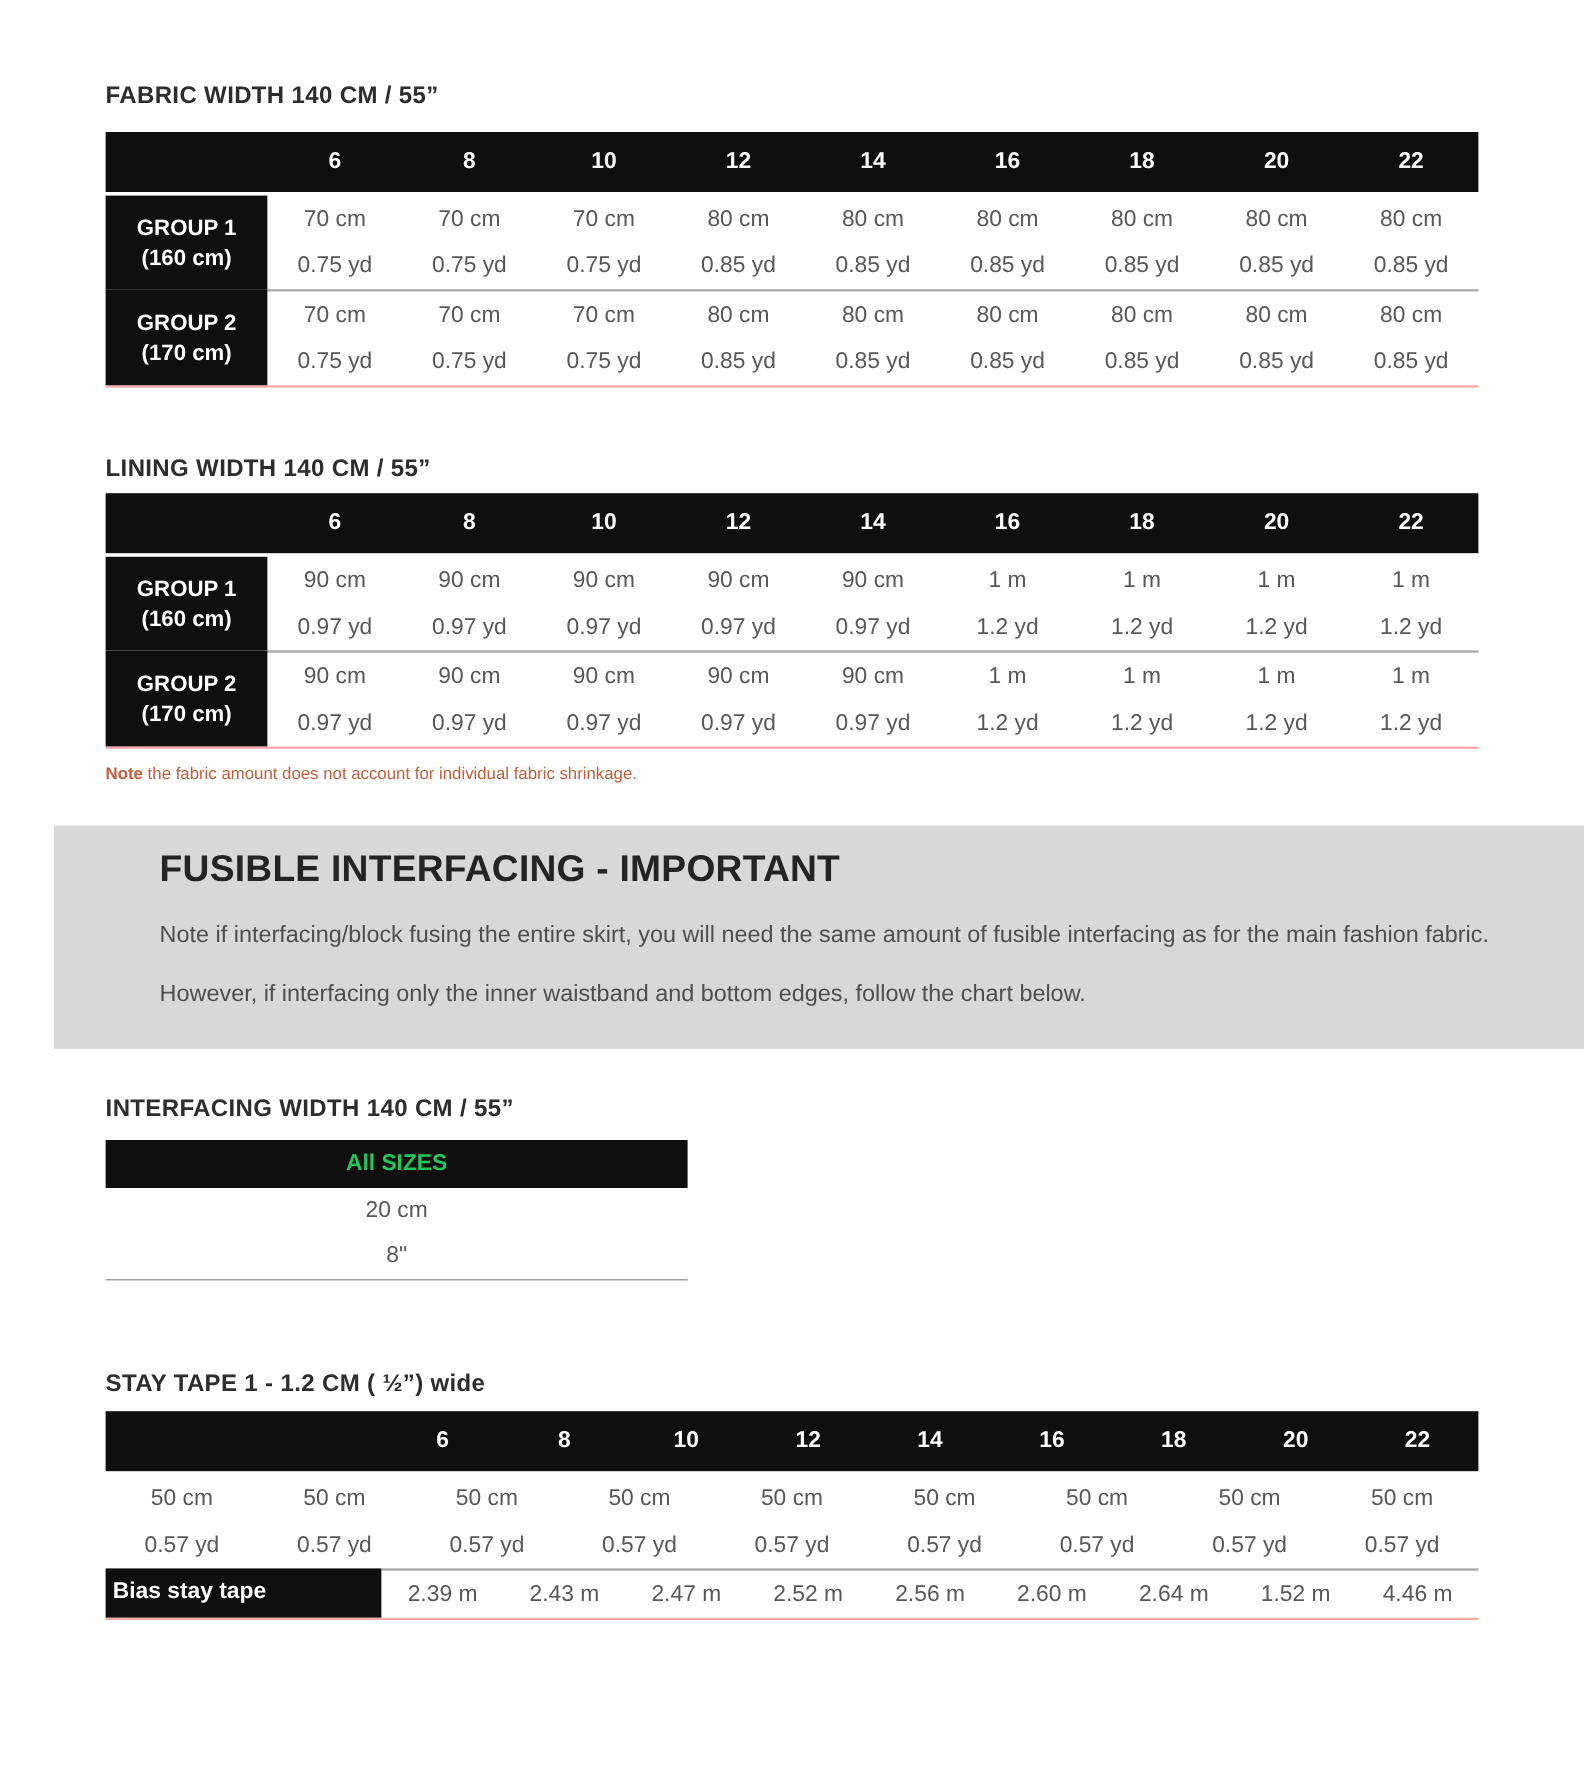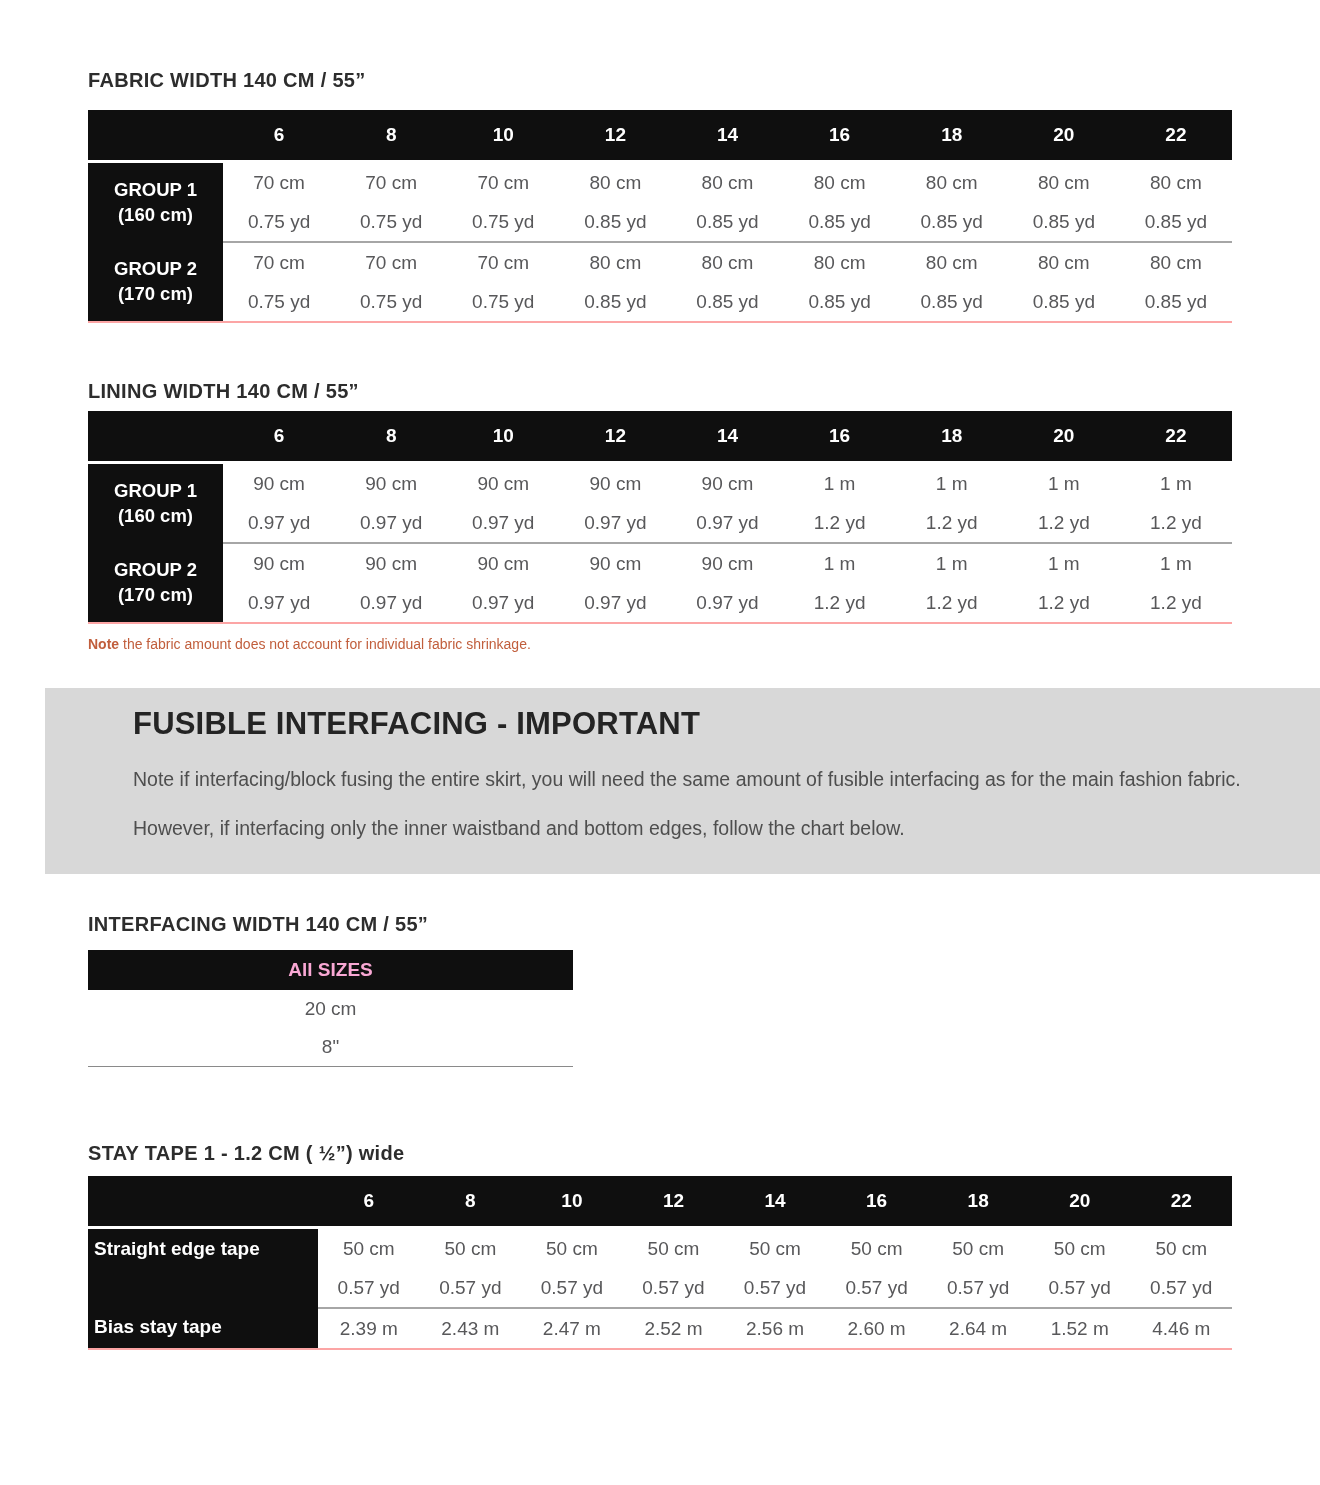--- a/index.html
+++ b/index.html
@@ -63,21 +63,21 @@
     color: #242424; letter-spacing: 0.2px;
   }
   .band-para {
     margin-top: 22px; font-size: 19.5px; line-height: 27px;
     color: #4e4e4e; max-width: 1130px;
   }
 
   
   .minitable { width: 485px; margin-top: 14px; border-bottom: 1px solid #8a8a8a; }
   .mini-hdr {
-    height: 40px; background: #0f0f0f; color: #f9a8d4; font-weight: bold;
+    height: 40px; background: #0f0f0f; color: #22c55e; font-weight: bold;
     font-size: 19px; display: flex; align-items: center; justify-content: center;
   }
   .mini-val {
     height: 38px; display: flex; align-items: center; justify-content: center;
     color: #58585a; font-size: 19px;
   }
 </style>
 </head>
 <body>
 
@@ -269,23 +269,20 @@
           <div class="t-hcell">10</div>
           <div class="t-hcell">12</div>
           <div class="t-hcell">14</div>
           <div class="t-hcell">16</div>
           <div class="t-hcell">18</div>
           <div class="t-hcell">20</div>
           <div class="t-hcell">22</div>
         </div>
         <div class="t-body">
           <div class="t-grp">
-            <div class="t-lbl">
-              <div class="lbl-line">Straight edge tape</div>
-            </div>
             <div class="t-rows">
               <div class="t-drow">
                 <div class="t-dcell">50 cm</div>
                 <div class="t-dcell">50 cm</div>
                 <div class="t-dcell">50 cm</div>
                 <div class="t-dcell">50 cm</div>
                 <div class="t-dcell">50 cm</div>
                 <div class="t-dcell">50 cm</div>
                 <div class="t-dcell">50 cm</div>
                 <div class="t-dcell">50 cm</div>

